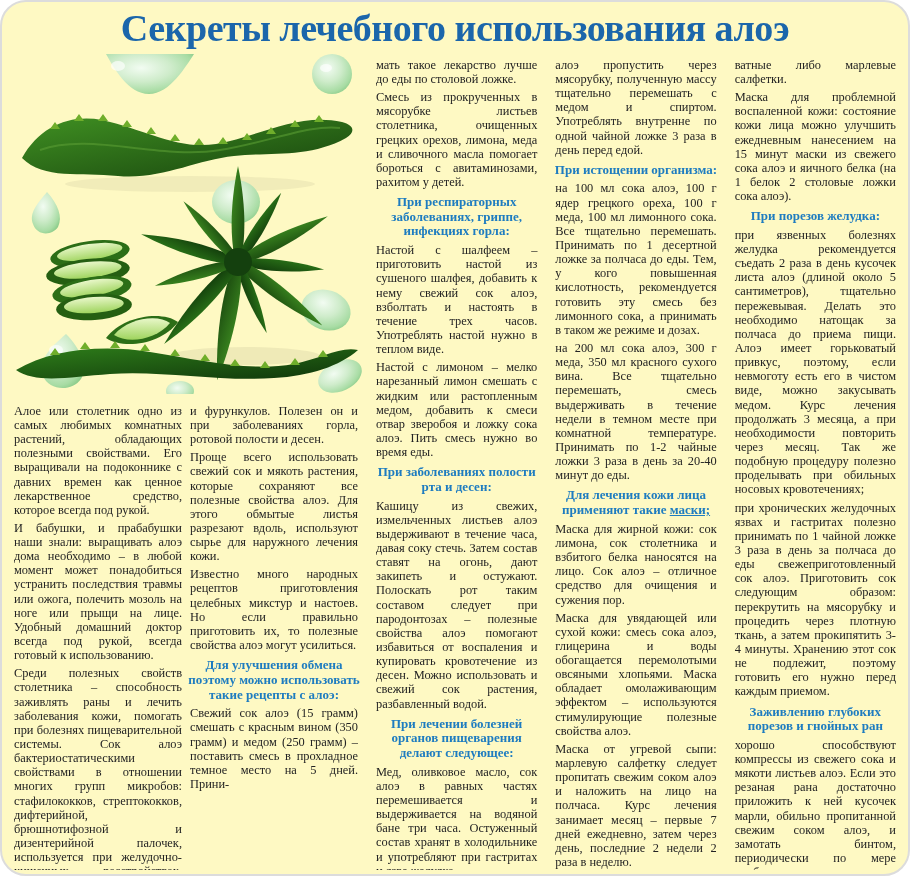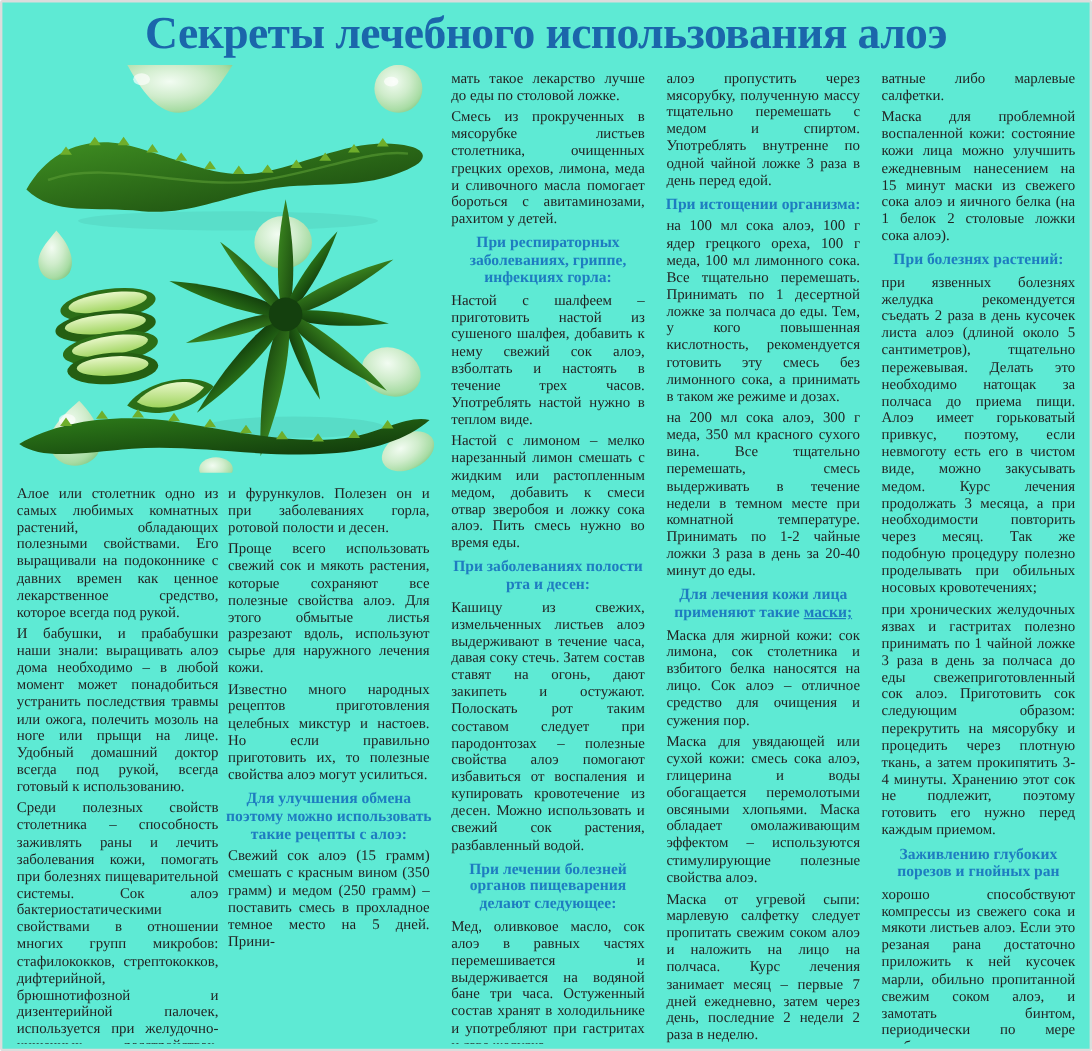--- a/index.html
+++ b/index.html
@@ -1,21 +1,21 @@
 <!DOCTYPE html>
 <html lang="ru"><head>
 <meta charset="utf-8">
 <style>
   html,body{margin:0;padding:0;background:#fff;}
   .page{
     box-sizing:border-box;
     width:910px;height:876px;
-    background:#5eead4;
+    background:#fef9c3;
     border:2px solid #dcdcdc;
-    border-radius:2px;
+    border-radius:26px;
     padding:4px 8px 6px;
     overflow:hidden;
     font-family:"Liberation Serif","DejaVu Serif",serif;
   }
   .page-title{
     margin:0;
     text-align:center;
     color:#1b66ab;
     font-size:38px;
     font-weight:700;
@@ -196,21 +196,21 @@
         <p class="para">на 200 мл сока алоэ, 300 г меда, 350 мл красного сухого вина. Все тщательно перемешать, смесь выдерживать в течение недели в темном месте при комнатной температуре. Принимать по 1-2 чайные ложки 3 раза в день за 20-40 минут до еды.</p>
         <h3 class="subhead">Для лечения кожи лица применяют такие <span class="u">маски;</span></h3>
         <p class="para">Маска для жирной кожи: сок лимона, сок столетника и взбитого белка наносятся на лицо. Сок алоэ – отличное средство для очищения и сужения пор.</p>
         <p class="para">Маска для увядающей или сухой кожи: смесь сока алоэ, глицерина и воды обогащается перемолотыми овсяными хлопьями. Маска обладает омолаживающим эффектом – используются стимулирующие полезные свойства алоэ.</p>
         <p class="para">Маска от угревой сыпи: марлевую салфетку следует пропитать свежим соком алоэ и наложить на лицо на полчаса. Курс лечения занимает месяц – первые 7 дней ежедневно, затем через день, последние 2 недели 2 раза в неделю.</p>
         <p class="para">Маска для нормальной кожи: смесь из свежего сока алоэ и сливок, соединенных в пропорции 1:1, освежают кожу лица и улучшают ее цвет. Эту маску можно наносить как утром, так и вечером после умывания. При нанесении лучше использовать</p>
       </div>
     <div class="col">
         <p class="para">ватные либо марлевые салфетки.</p>
         <p class="para">Маска для проблемной воспаленной кожи: состояние кожи лица можно улучшить ежедневным нанесением на 15 минут маски из свежего сока алоэ и яичного белка (на 1 белок 2 столовые ложки сока алоэ).</p>
-        <h3 class="subhead">При болезнях растений:</h3>
+        <h3 class="subhead">При порезов желудка:</h3>
         <p class="para">при язвенных болезнях желудка рекомендуется съедать 2 раза в день кусочек листа алоэ (длиной около 5 сантиметров), тщательно пережевывая. Делать это необходимо натощак за полчаса до приема пищи. Алоэ имеет горьковатый привкус, поэтому, если невмоготу есть его в чистом виде, можно закусывать медом. Курс лечения продолжать 3 месяца, а при необходимости повторить через месяц. Так же подобную процедуру полезно проделывать при обильных носовых кровотечениях;</p>
         <p class="para">при хронических желудочных язвах и гастритах полезно принимать по 1 чайной ложке 3 раза в день за полчаса до еды свежеприготовленный сок алоэ. Приготовить сок следующим образом: перекрутить на мясорубку и процедить через плотную ткань, а затем прокипятить 3-4 минуты. Хранению этот сок не подлежит, поэтому готовить его нужно перед каждым приемом.</p>
         <h3 class="subhead">Заживлению глубоких порезов и гнойных ран</h3>
         <p class="para">хорошо способствуют компрессы из свежего сока и мякоти листьев алоэ. Если это резаная рана достаточно приложить к ней кусочек марли, обильно пропитанной свежим соком алоэ, и замотать бинтом, периодически по мере необходимости сменяя вновь пропитанной соком алоэ марлей. В случае же гнойных ран вместо марли с соком алоэ необходимо прикладывать мякоть листа алоэ (свежесрезанный лист очищается от кожуры и используется прозрачная мякоть), которая будет не только дезинфицировать и заживлять рану, а и вытягивать гной изнутри.</p>
       </div>
 
   </div>
 </div>
 
 </body></html>

